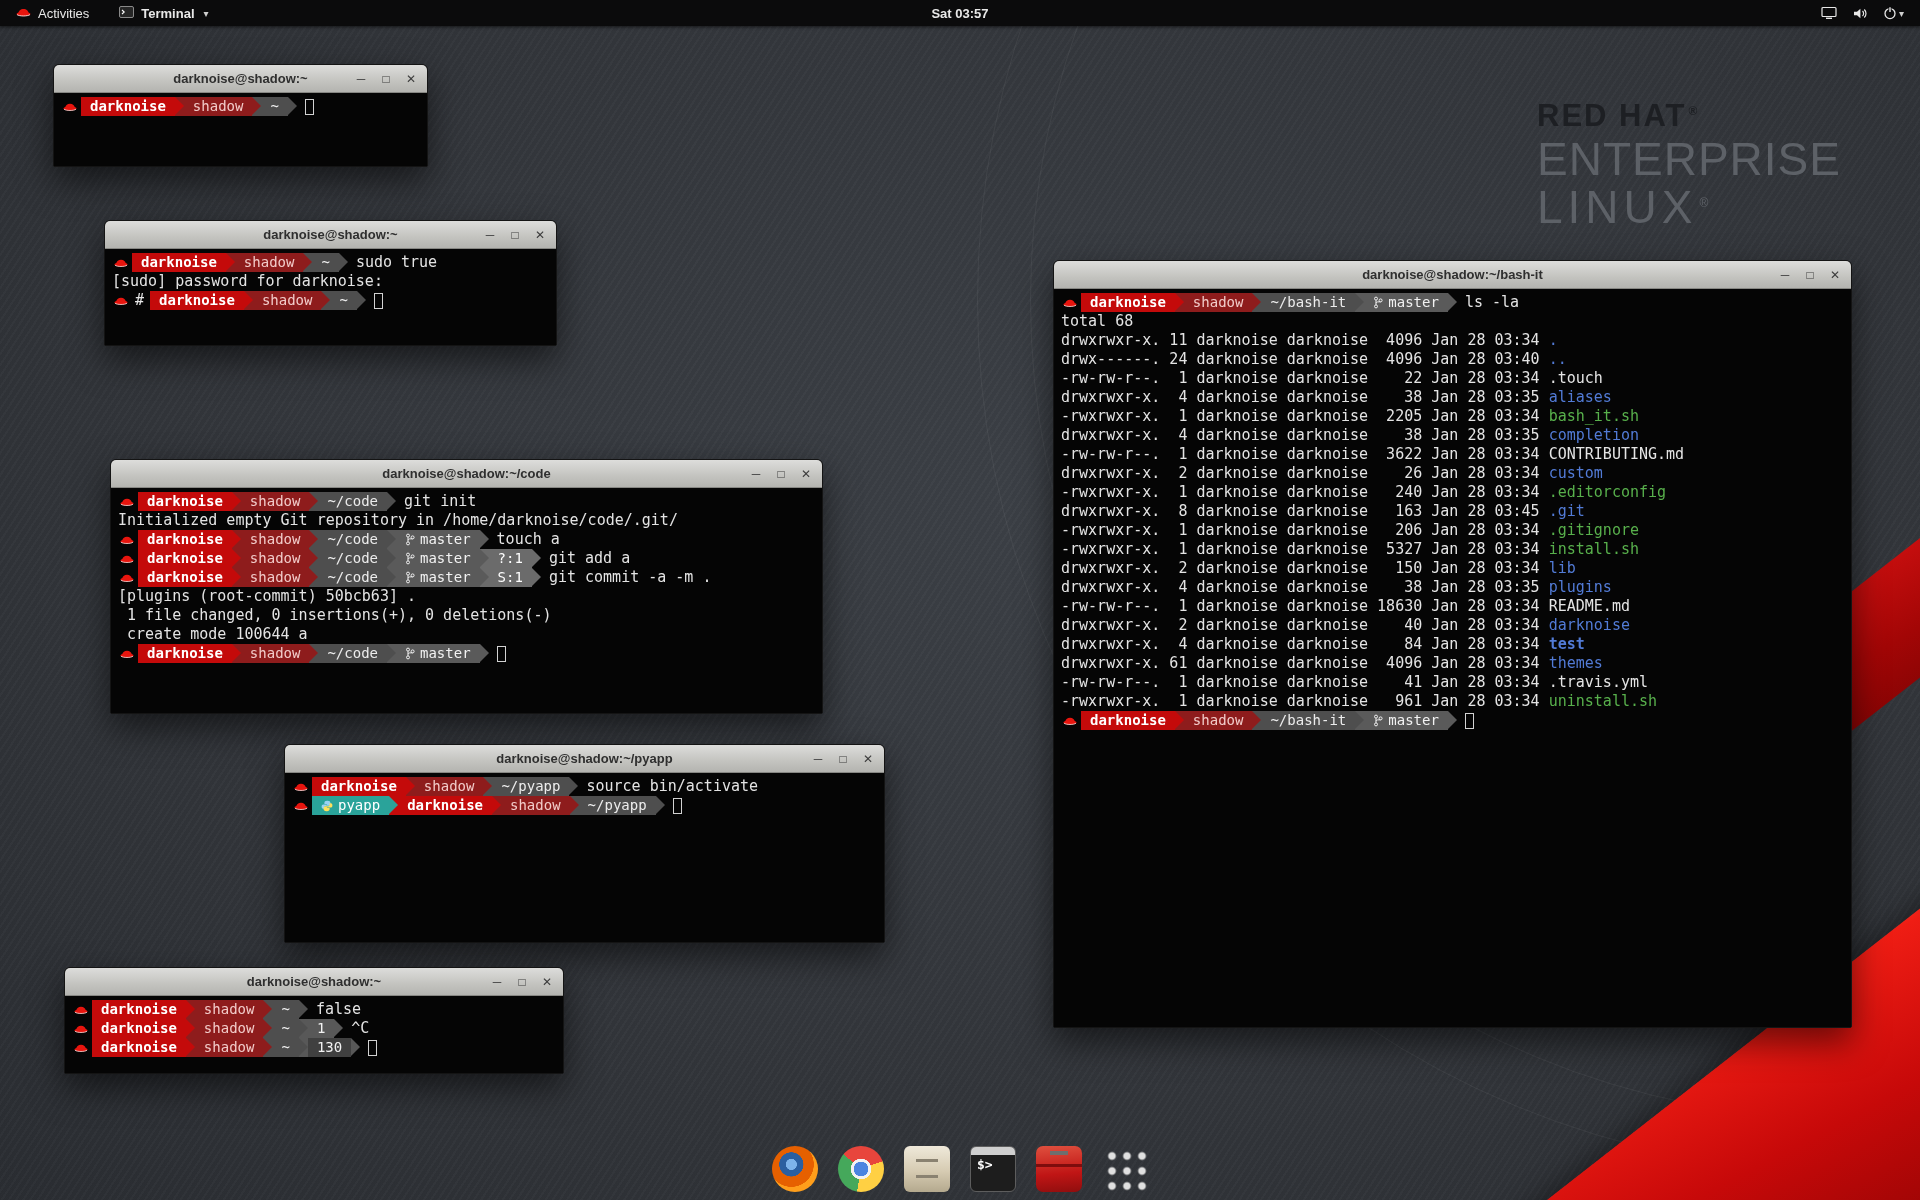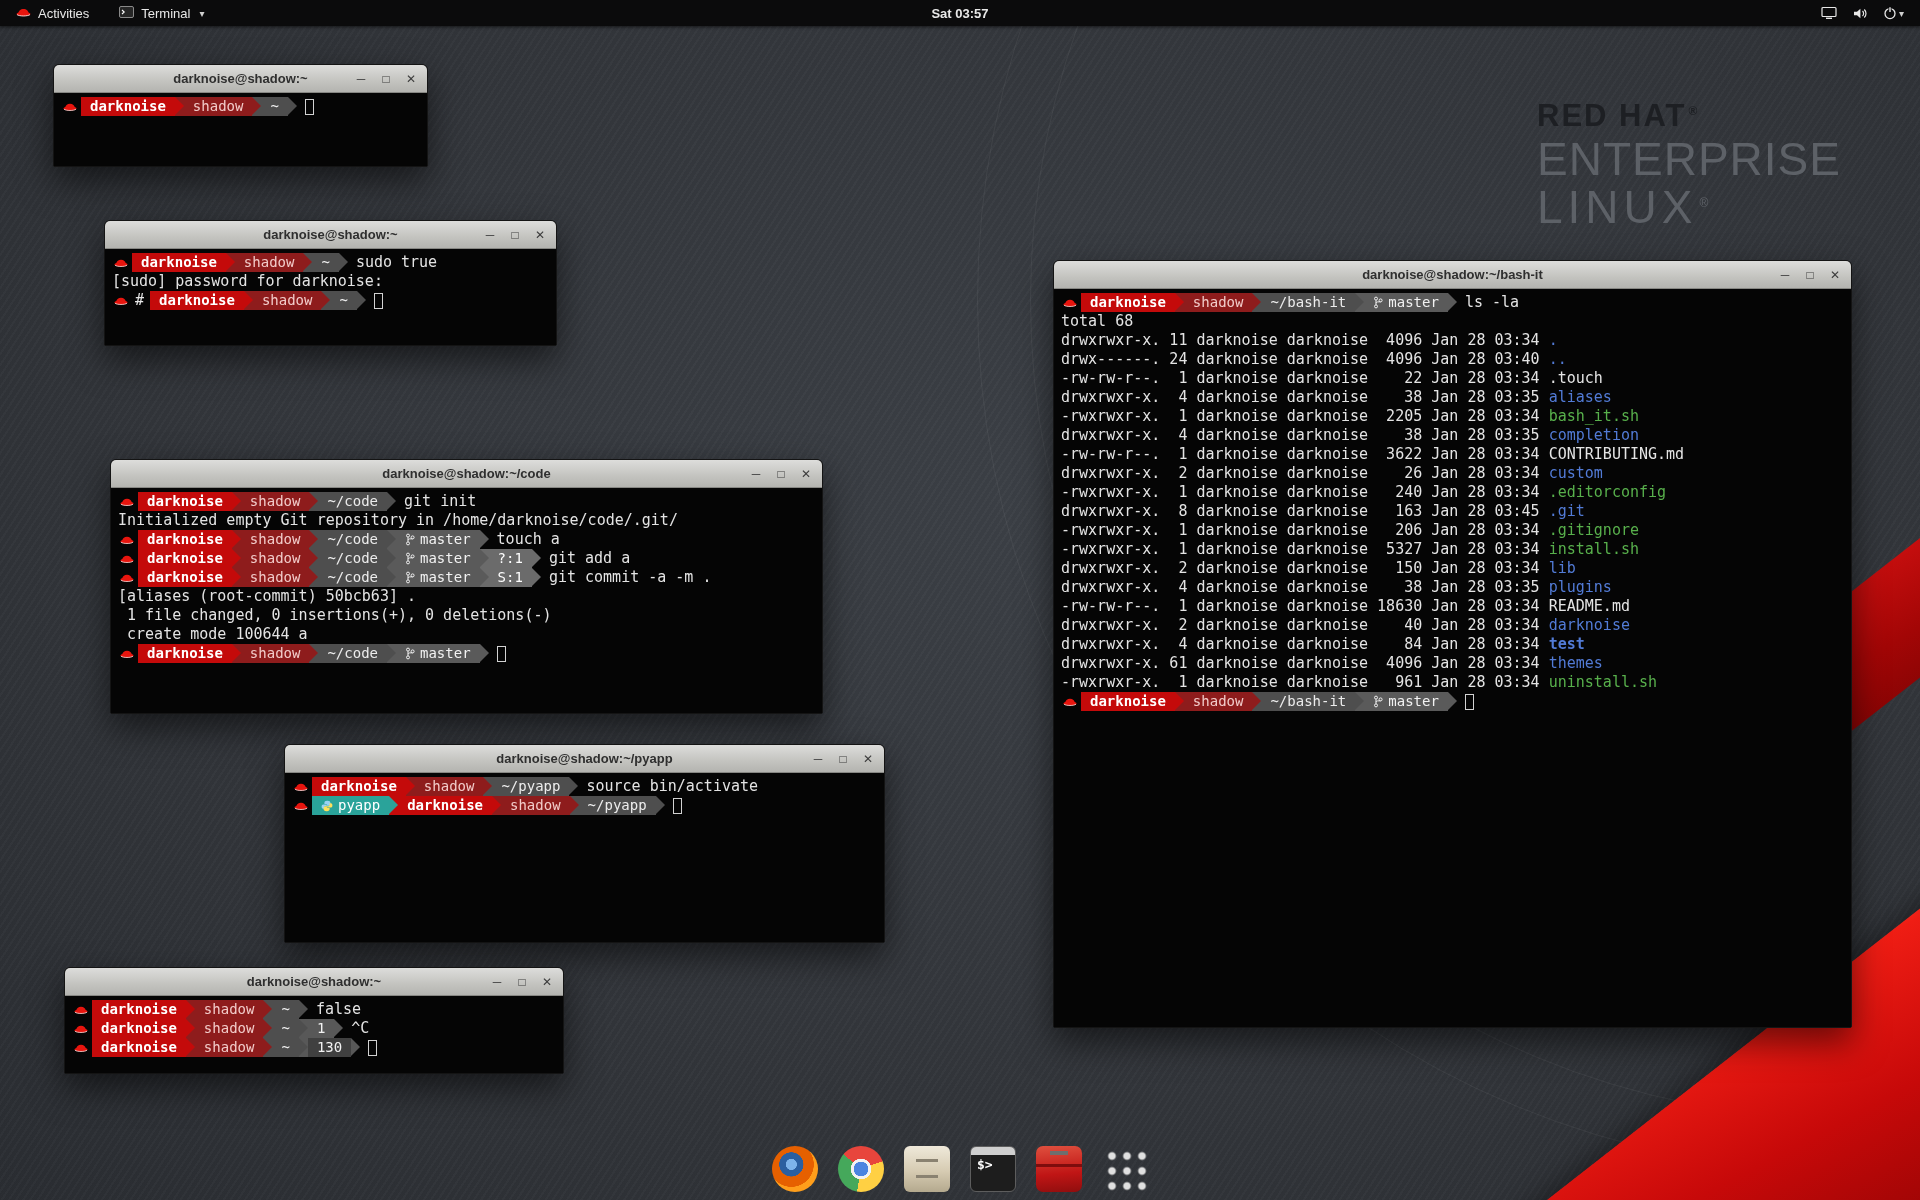--- a/index.html
+++ b/index.html
@@ -23,21 +23,21 @@
   .brand-top{font-size:31px;font-weight:bold;letter-spacing:2px;color:#1d1f23}
   .brand-mid{font-size:46px;font-weight:normal;letter-spacing:1px;color:#5d6167;margin-top:4px}
   .brand-low{font-size:46px;font-weight:normal;letter-spacing:5px;color:#5d6167}
   .reg{font-size:12px;vertical-align:super;margin-left:2px}
 
   
   .topbar{position:absolute;left:0;top:0;width:1920px;height:26px;background:#0b0b0c;color:#e8e8e8;
     display:flex;align-items:center;padding:0 10px;font-size:13px;z-index:50;box-shadow:0 1px 3px rgba(0,0,0,0.6)}
   .tb-left{display:flex;align-items:center;gap:18px}
   .tb-activities,.tb-app{display:flex;align-items:center;gap:7px;height:26px;padding:0 6px;cursor:default}
-  .tb-app .lbl{font-weight:normal}
+  .tb-app .lbl{font-weight:bold}
   .chev{font-size:10px;color:#cfcfcf;margin-left:2px}
   .tb-clock{position:absolute;left:50%;transform:translateX(-50%);font-weight:bold}
   .tb-right{margin-left:auto;display:flex;align-items:center;gap:15px;padding-right:6px}
   .tb-right span{display:inline-flex;align-items:center}
 
   
   .term-window{position:absolute;background:#050505;border:1px solid #141414;border-radius:6px 6px 2px 2px;
     overflow:hidden;box-shadow:0 14px 34px rgba(0,0,0,0.55)}
   .titlebar{position:relative;display:flex;align-items:center;height:28px;
     background:linear-gradient(#dddddb 0%,#c3c3bf 60%,#b4b4b0 100%);border-bottom:1px solid #878783}
@@ -318,21 +318,21 @@
               </svg></span>master</span>
           <span class="parrow" style="background: rgb(107, 107, 107);">
             <i style="border-left-color: rgb(90, 90, 90);"></i>
           </span>
           <span class="pseg pseg-s" style="background: rgb(107, 107, 107); color: rgb(255, 255, 255);">S:1</span>
           <span class="parrow" style="background: transparent;">
             <i style="border-left-color: rgb(107, 107, 107);"></i>
           </span>
           <span class="cmd">git commit -a -m .</span>
         </div>
-        <div class="tline orow"><span>[aliases (root-commit) 50bcb63] .</span></div>
+        <div class="tline orow"><span>[plugins (root-commit) 50bcb63] .</span></div>
         <div class="tline orow"><span> 1 file changed, 0 insertions(+), 0 deletions(-)</span></div>
         <div class="tline orow"><span> create mode 100644 a</span></div>
         <div class="tline prow">
           <span class="ic-hat">
             <svg width="14" height="10" viewBox="0 0 14 10">
               <path d="M2.2 6.2 C2.2 3.6 4.3 1.8 7 1.8 C9.7 1.8 11.8 3.6 11.8 6.2 Z" fill="#e8150e"></path>
               <ellipse cx="7" cy="6.6" rx="6.6" ry="2.1" fill="#e8150e"></ellipse>
               <path d="M1 7.2 C3 8.9 11 8.9 13 7.2" stroke="#ffffff" stroke-width="0.7" fill="none"></path>
             </svg>
           </span>
@@ -566,20 +566,21 @@
         <div class="tline orow"><span>-rwxrwxr-x.  1 darknoise darknoise   240 Jan 28 03:34 </span><span class="f-green" style="color: rgb(88, 176, 76);">.editorconfig</span></div>
         <div class="tline orow"><span>drwxrwxr-x.  8 darknoise darknoise   163 Jan 28 03:45 </span><span class="f-blue" style="color: rgb(82, 123, 214);">.git</span></div>
         <div class="tline orow"><span>-rwxrwxr-x.  1 darknoise darknoise   206 Jan 28 03:34 </span><span class="f-green" style="color: rgb(88, 176, 76);">.gitignore</span></div>
         <div class="tline orow"><span>-rwxrwxr-x.  1 darknoise darknoise  5327 Jan 28 03:34 </span><span class="f-green" style="color: rgb(88, 176, 76);">install.sh</span></div>
         <div class="tline orow"><span>drwxrwxr-x.  2 darknoise darknoise   150 Jan 28 03:34 </span><span class="f-blue" style="color: rgb(82, 123, 214);">lib</span></div>
         <div class="tline orow"><span>drwxrwxr-x.  4 darknoise darknoise    38 Jan 28 03:35 </span><span class="f-blue" style="color: rgb(82, 123, 214);">plugins</span></div>
         <div class="tline orow"><span>-rw-rw-r--.  1 darknoise darknoise 18630 Jan 28 03:34 </span><span>README.md</span></div>
         <div class="tline orow"><span>drwxrwxr-x.  2 darknoise darknoise    40 Jan 28 03:34 </span><span class="f-blue" style="color: rgb(82, 123, 214);">darknoise</span></div>
         <div class="tline orow"><span>drwxrwxr-x.  4 darknoise darknoise    84 Jan 28 03:34 </span><span class="f-blue" style="color: rgb(82, 123, 214); font-weight: bold;">test</span></div>
         <div class="tline orow"><span>drwxrwxr-x. 61 darknoise darknoise  4096 Jan 28 03:34 </span><span class="f-blue" style="color: rgb(82, 123, 214);">themes</span></div>
+        <div class="tline orow"><span>-rw-rw-r--.  1 darknoise darknoise    41 Jan 28 03:34 </span><span>.travis.yml</span></div>
         <div class="tline orow"><span>-rwxrwxr-x.  1 darknoise darknoise   961 Jan 28 03:34 </span><span class="f-green" style="color: rgb(88, 176, 76);">uninstall.sh</span></div>
         <div class="tline prow">
           <span class="ic-hat">
             <svg width="14" height="10" viewBox="0 0 14 10">
               <path d="M2.2 6.2 C2.2 3.6 4.3 1.8 7 1.8 C9.7 1.8 11.8 3.6 11.8 6.2 Z" fill="#e8150e"></path>
               <ellipse cx="7" cy="6.6" rx="6.6" ry="2.1" fill="#e8150e"></ellipse>
               <path d="M1 7.2 C3 8.9 11 8.9 13 7.2" stroke="#ffffff" stroke-width="0.7" fill="none"></path>
             </svg>
           </span>
           <span class="pseg pseg-user" style="background: rgb(196, 10, 10); color: rgb(255, 255, 255);">darknoise</span>

